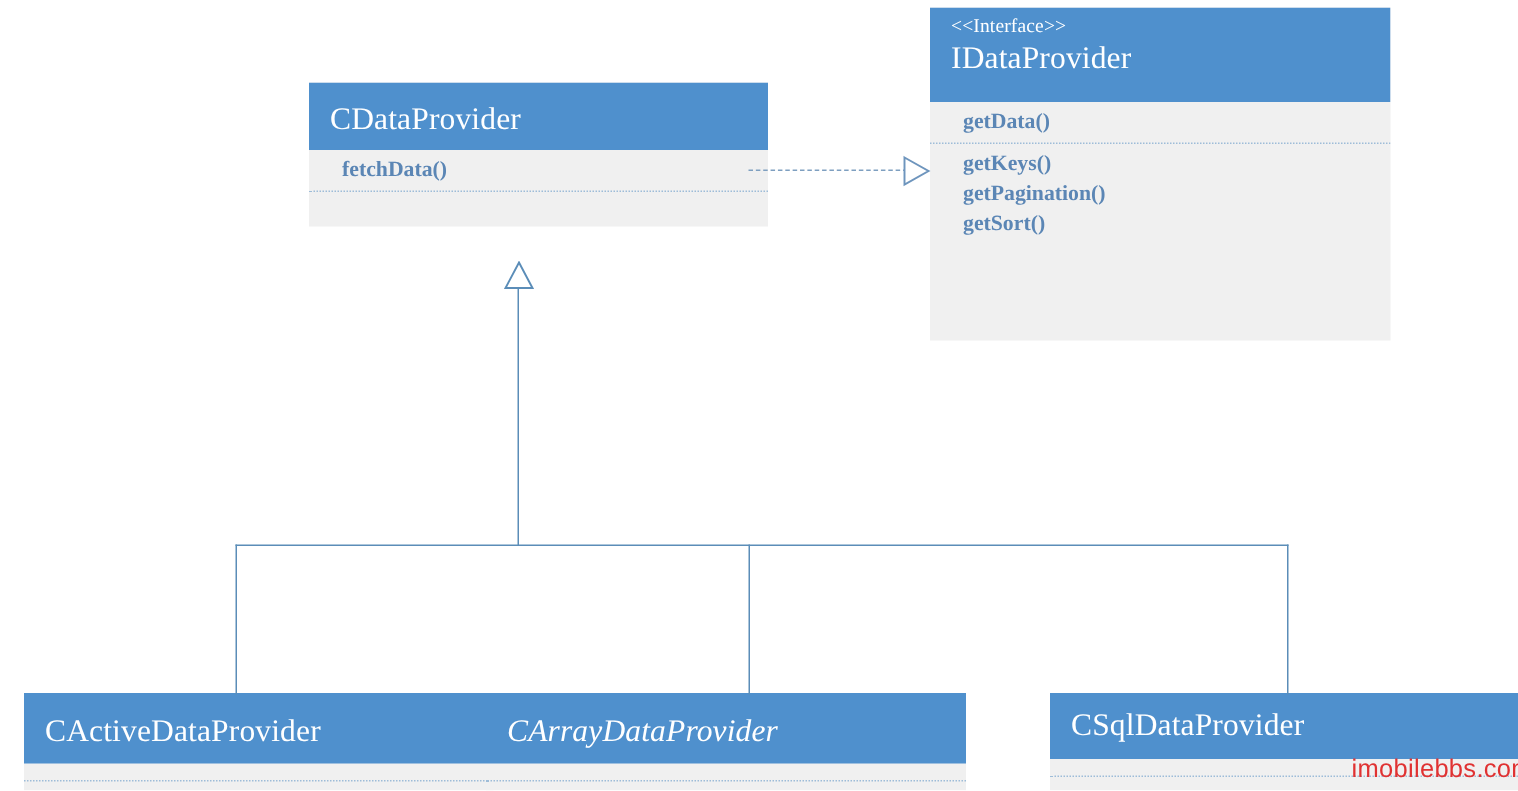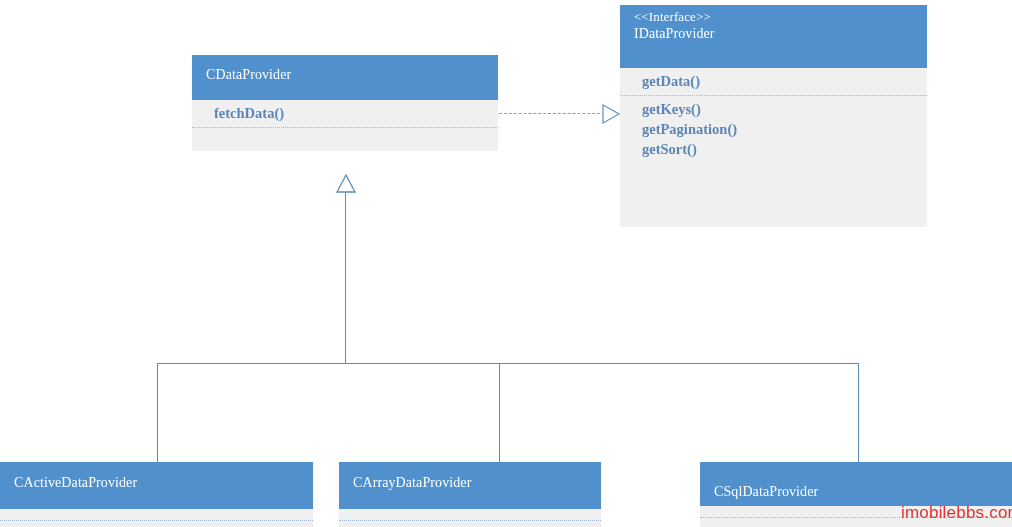--- a/index.html
+++ b/index.html
@@ -32,21 +32,21 @@
     padding: 4px 14px 5px 14px;
     line-height: 1.24;
   }
   .uml-stereotype {
     font-size: 13px;
     color: #ffffff;
     display: block;
     letter-spacing: 0.1px;
   }
   .uml-name {
-    font-size: 14px;
+    font-size: 21px;
     color: #ffffff;
     display: block;
     letter-spacing: 0.1px;
   }
   .uml-compartment {
     box-sizing: border-box;
     padding: 3px 14px 4px 22px;
   }
   .uml-compartment.divided {
     border-bottom: 1px dotted #9dbcd8;
@@ -102,47 +102,47 @@
     <div class="uml-compartment divided">
       <div class="uml-member">getData()</div>
     </div>
     <div class="uml-compartment">
       <div class="uml-member">getKeys()</div>
       <div class="uml-member">getPagination()</div>
       <div class="uml-member">getSort()</div>
     </div>
   </div>
 
-  <div class="uml-box" style="left:192px; top:55px; width:306px; height:96px;">
+  <div class="uml-box" style="left:206px; top:55px; width:306px; height:96px;">
     <div class="uml-header" style="height:45px; padding-top:11px;">
       <span class="uml-name">CDataProvider</span>
     </div>
     <div class="uml-compartment divided">
       <div class="uml-member">fetchData()</div>
     </div>
   </div>
 
-  <div class="uml-box" style="left:0px; top:462px; width:313px; height:65px;">
+  <div class="uml-box" style="left:16px; top:462px; width:313px; height:65px;">
     <div class="uml-header" style="height:47px; padding-top:12px;">
       <span class="uml-name">CActiveDataProvider</span>
     </div>
     <div class="uml-compartment divided empty-stub"></div>
     <div class="uml-compartment"></div>
   </div>
 
-  <div class="uml-box" style="left:339px; top:462px; width:262px; height:65px;">
+  <div class="uml-box" style="left:324px; top:462px; width:320px; height:65px;font-style:italic;">
     <div class="uml-header" style="height:47px; padding-top:12px;">
       <span class="uml-name">CArrayDataProvider</span>
     </div>
     <div class="uml-compartment divided empty-stub"></div>
     <div class="uml-compartment"></div>
   </div>
 
   <div class="uml-box" style="left:700px; top:462px; width:312px; height:65px;">
-    <div class="uml-header" style="height:44px; padding-top:21px;">
+    <div class="uml-header" style="height:44px; padding-top:8px;">
       <span class="uml-name">CSqlDataProvider</span>
     </div>
     <div class="uml-compartment divided empty-stub"></div>
     <div class="uml-compartment"></div>
   </div>
 
   <div class="dash-h" style="left:499px; top:113px; width:106px;"></div>
   <svg style="position:absolute; left:602px; top:103px;" width="20" height="22" viewBox="0 0 20 22">
     <path d="M 1 2 L 17 11 L 1 20 Z" fill="#ffffff" stroke="#6e95bd" stroke-width="1.3" stroke-linejoin="miter"></path>
   </svg>

